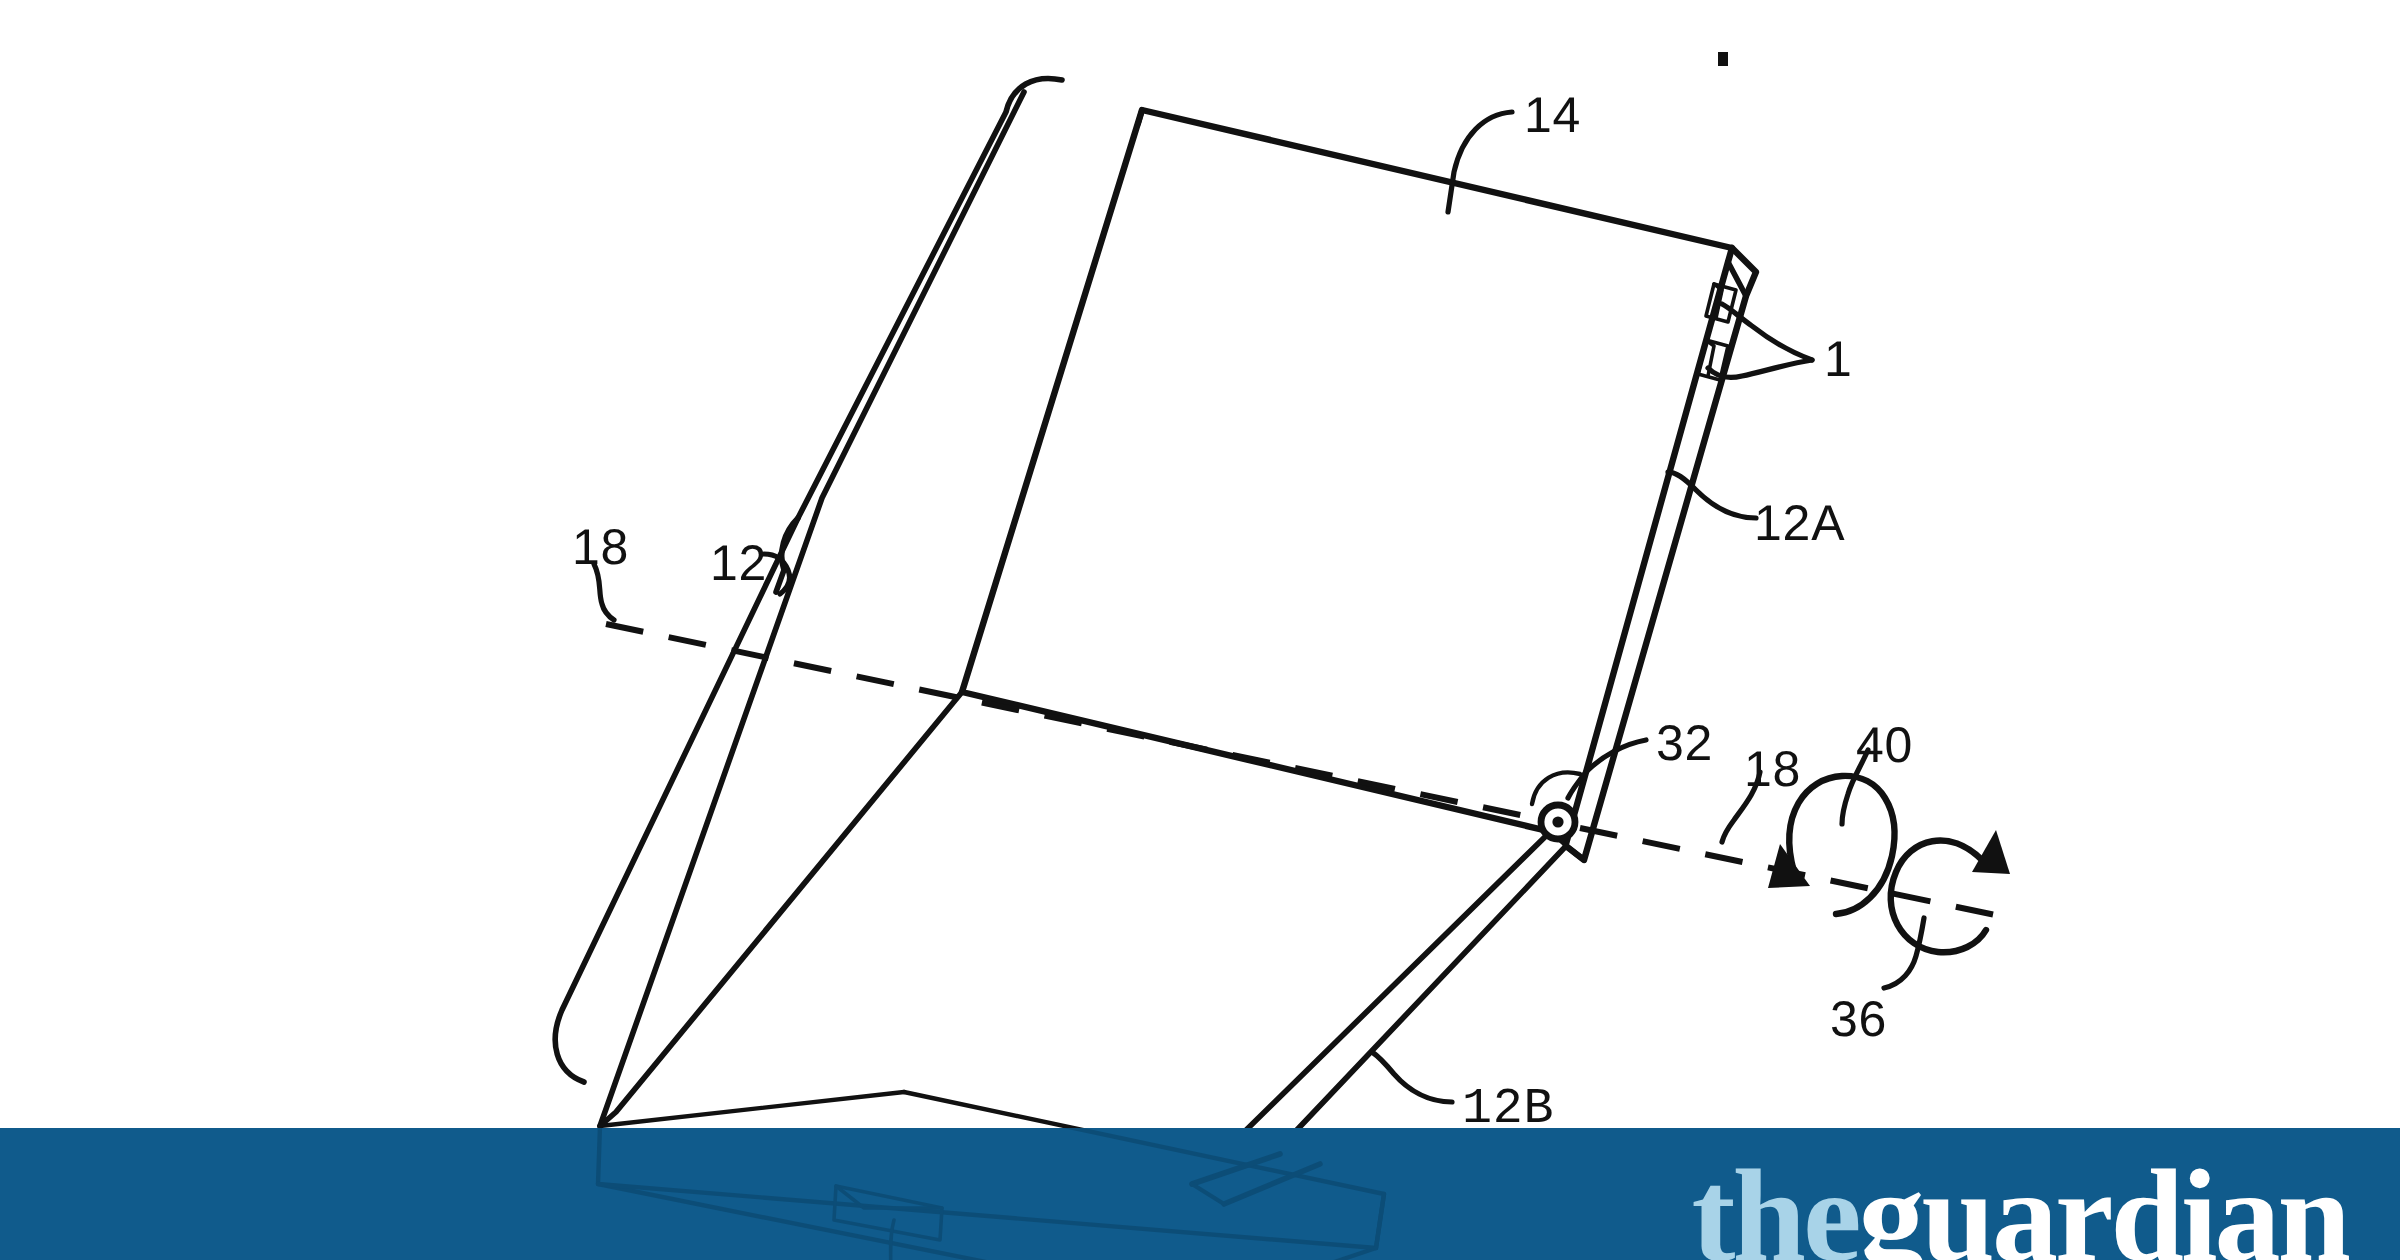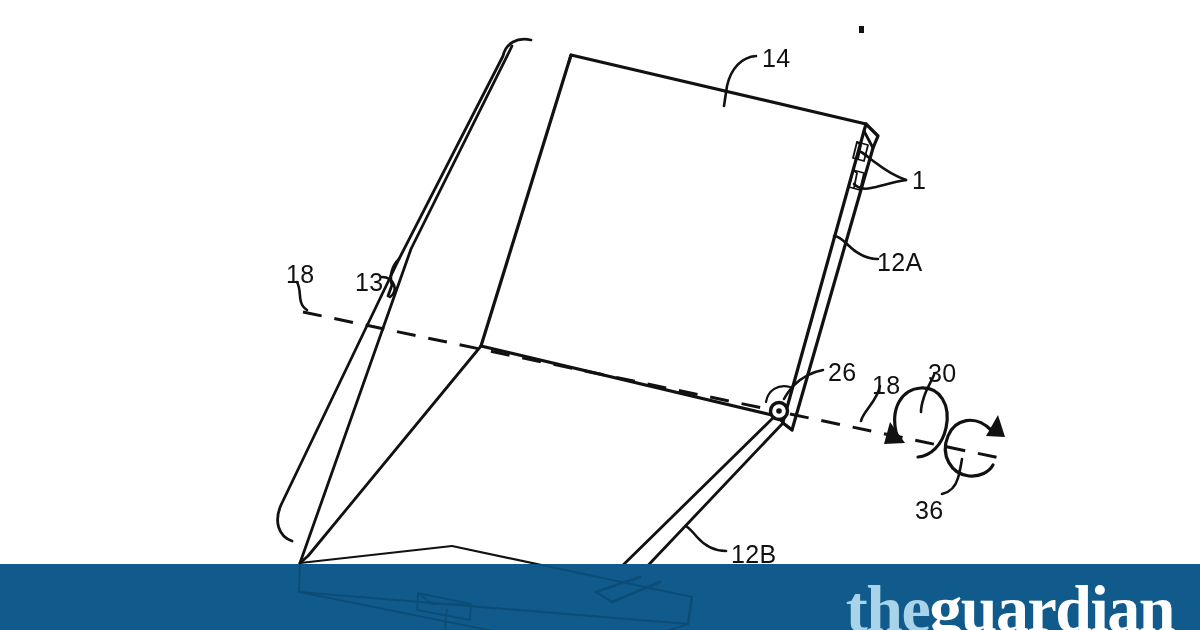--- a/index.html
+++ b/index.html
@@ -227,31 +227,31 @@
   </svg>
 
   <div class="ref-label" style="left:762px; top:22px;">14</div>
 
   <div class="ref-label" style="left:912px; top:144px;">1</div>
 
   <div class="ref-label" style="left:877px; top:226px;">12A</div>
 
   <div class="ref-label" style="left:286px; top:238px;">18</div>
 
-  <div class="ref-label" style="left:355px; top:246px;">13</div>
-
-  <div class="ref-label" style="left:828px; top:336px;">26</div>
+  <div class="ref-label" style="left:355px; top:246px;">12</div>
+
+  <div class="ref-label" style="left:828px; top:336px;">32</div>
 
   <div class="ref-label" style="left:872px; top:349px;">18</div>
 
-  <div class="ref-label" style="left:928px; top:337px;">30</div>
+  <div class="ref-label" style="left:928px; top:337px;">40</div>
 
   <div class="ref-label" style="left:915px; top:474px;">36</div>
 
-  <div class="ref-label" style="left:731px; top:518px;">12B</div>
+  <div class="ref-label" style="left:731px; top:518px;font-family:Liberation Mono, monospace;">12B</div>
 
   <div class="speck" style="left:859px; top:2px; width:5px; height:7px;"></div>
 
   <div id="guardian-banner">
 
     <svg id="banner-underdrawing" viewBox="0 0 1200 630">
       <g>
         <path class="ink ink-thin" d="M 300 539 L 299 568 L 602 629 L 688 600 L 692 573 L 452 522"></path>
         <path class="ink ink-thin" d="M 300 539 L 452 522"></path>
         <path class="ink ink-thin" d="M 299 568 L 688 600"></path>

